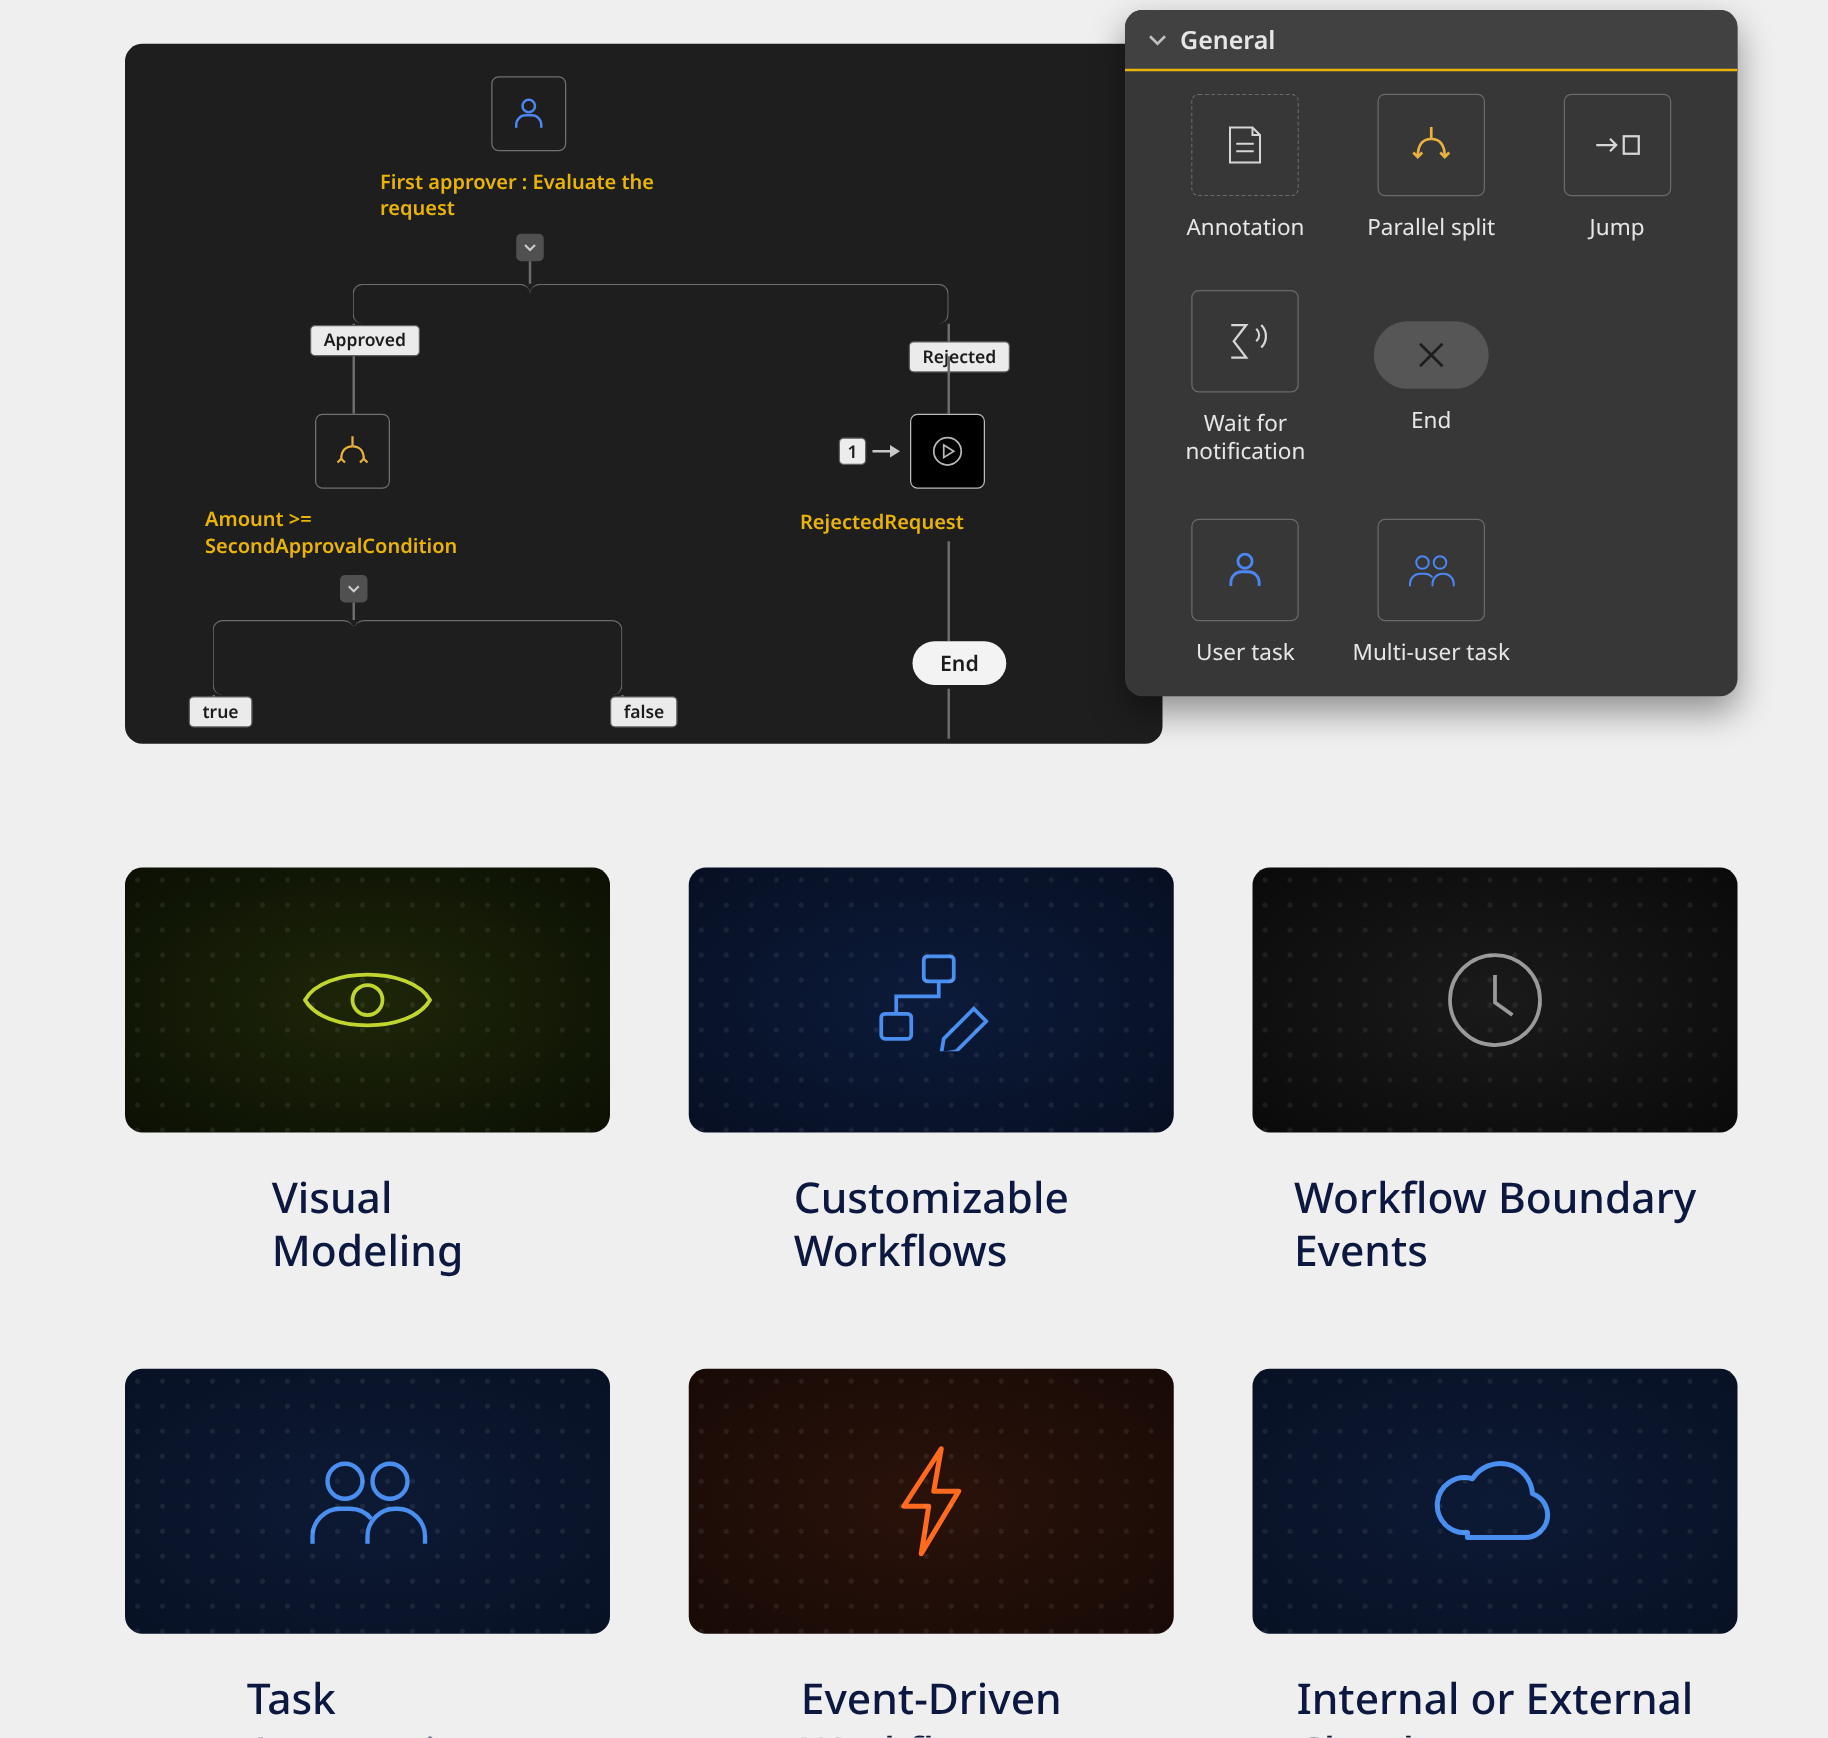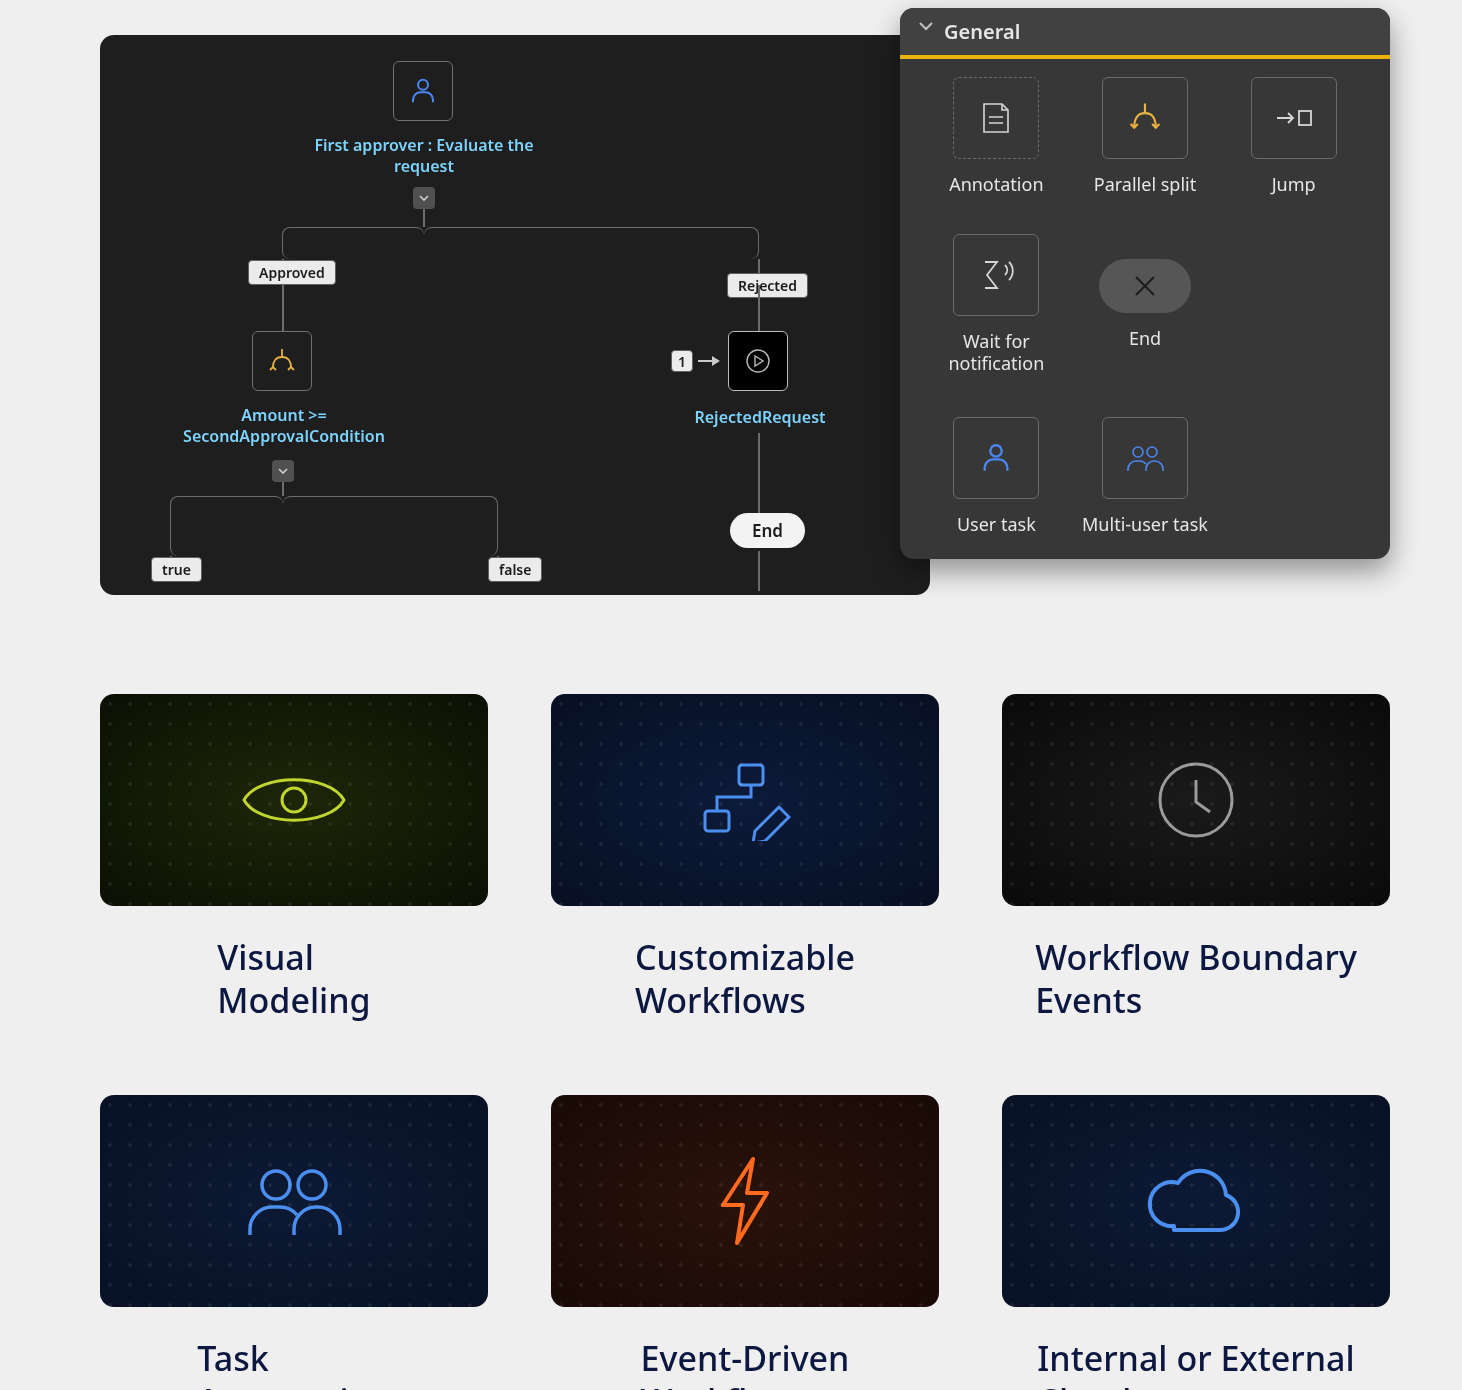--- a/index.html
+++ b/index.html
@@ -30,22 +30,22 @@
     background: #1e1e1e;
     border: 1.5px solid #707070;
   }
   .node-box.selected {
     background: #000;
     border-color: #bcbcbc;
   }
   .node-label {
     position: absolute;
     font-size: 16px;
-    color: #7dd3fc;
-    text-align: center;
+    color: #eab308;
+    text-align: left;
     font-weight: 600;
     line-height: 1.3;
     width: 240px;
   }
   .dropdown-rect {
     position: absolute;
     width: 22px; height: 22px;
     border-radius: 4px;
     background: #505050;
     display: flex; align-items: center; justify-content: center;
@@ -101,24 +101,24 @@
     left: 900px; top: 8px;
     width: 490px;
     background: #373737;
     border-radius: 14px;
     box-shadow: 0 12px 28px rgba(0,0,0,.4);
     overflow: hidden;
     color: #e6e6e6;
   }
   .palette-header {
     background: #414141;
-    display: flex; gap: 10px;
+    display: flex; align-items: center; gap: 10px;
     padding: 10px 18px;
     font-size: 20px; font-weight: 600;
-    border-bottom: 4px solid #eab308;
+    border-bottom: 2px solid #eab308;
   }
   .palette-header svg { opacity: .85; }
   .palette-grid {
     display: grid;
     grid-template-columns: repeat(3,1fr);
     padding: 18px 22px 24px;
     row-gap: 38px;
   }
   .tool {
     display: flex; flex-direction: column; align-items: center;

